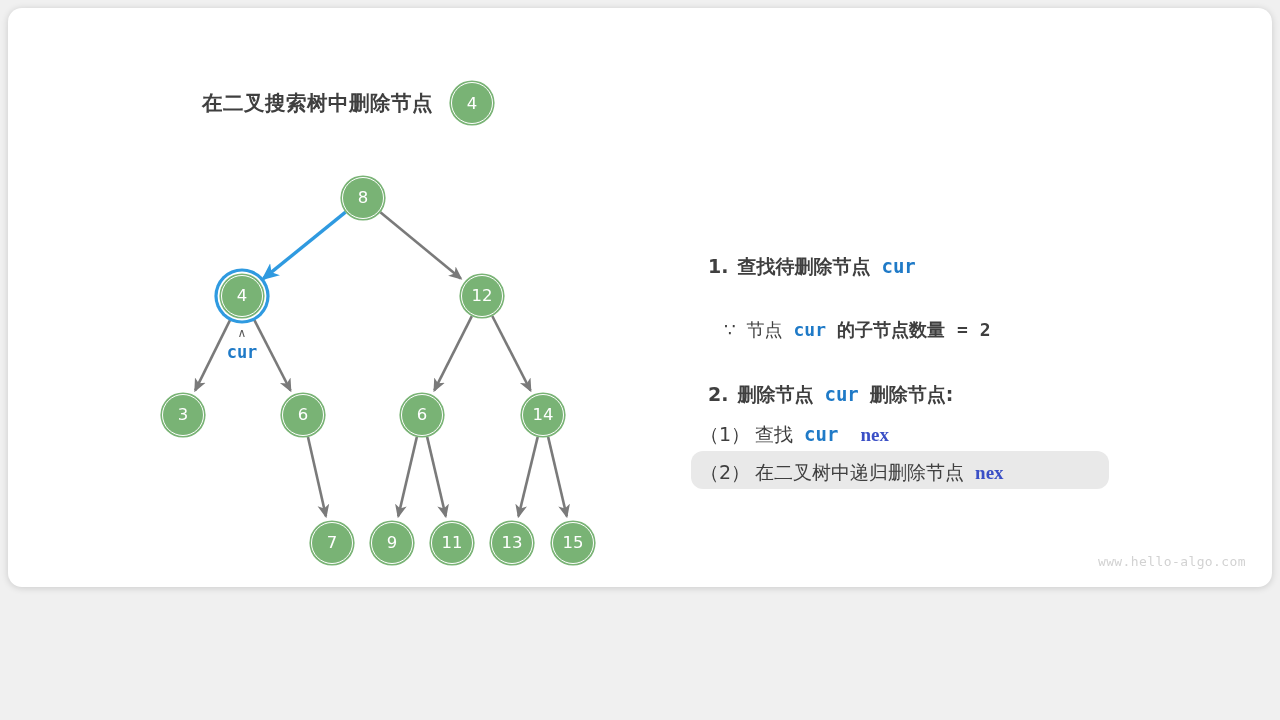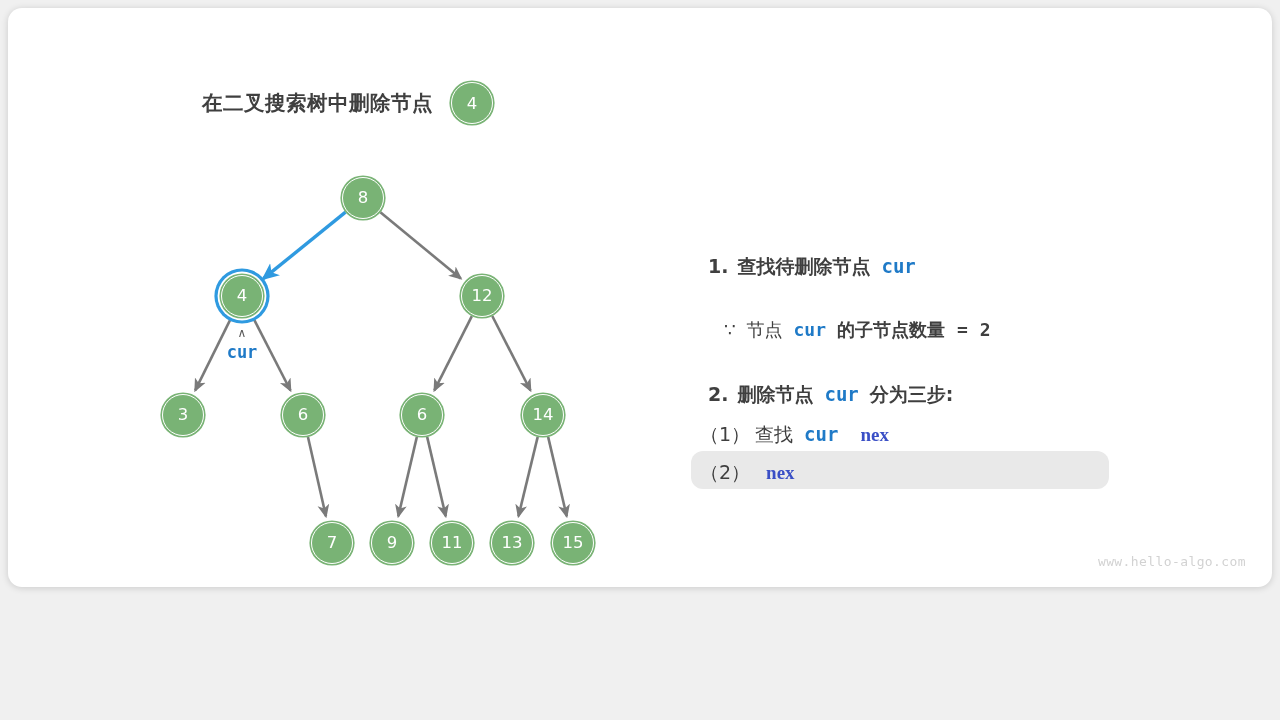--- a/index.html
+++ b/index.html
@@ -282,37 +282,38 @@
       <span class="mono-plain">2</span>
     </div>
 
     <div class="step-line" style="left:0px; top:128px; font-size:19px;">
       <span class="bold">2.</span>
       <span style="width:9px"></span>
       <span class="zh bold">删除节点</span>
       <span style="width:11px"></span>
       <span class="mono-cur">cur</span>
       <span style="width:11px"></span>
-      <span class="zh bold">分为三步:</span>
+      <span class="zh bold">删除节点:</span>
     </div>
 
     <div class="step-line" style="left:-8px; top:168px; font-size:19px;">
       <span class="zh">（1）</span>
       <span style="width:5px"></span>
       <span class="zh">查找</span>
       <span style="width:11px"></span>
       <span class="mono-cur">cur</span>
       <span style="width:11px"></span>
       <span style="width:11px"></span>
       <span class="mono-nex">nex</span>
     </div>
 
     <div class="step-line" style="left:-8px; top:206px; font-size:19px;">
       <span class="zh">（2）</span>
       <span style="width:5px"></span>
+      <span class="zh">在二叉树中递归删除节点</span>
       <span style="width:11px"></span>
       <span class="mono-nex">nex</span>
     </div>
   </div>
 
   <div id="step-badge">
     <span>Step 3</span>
   </div>
 
   <div id="watermark">www.hello-algo.com</div>

